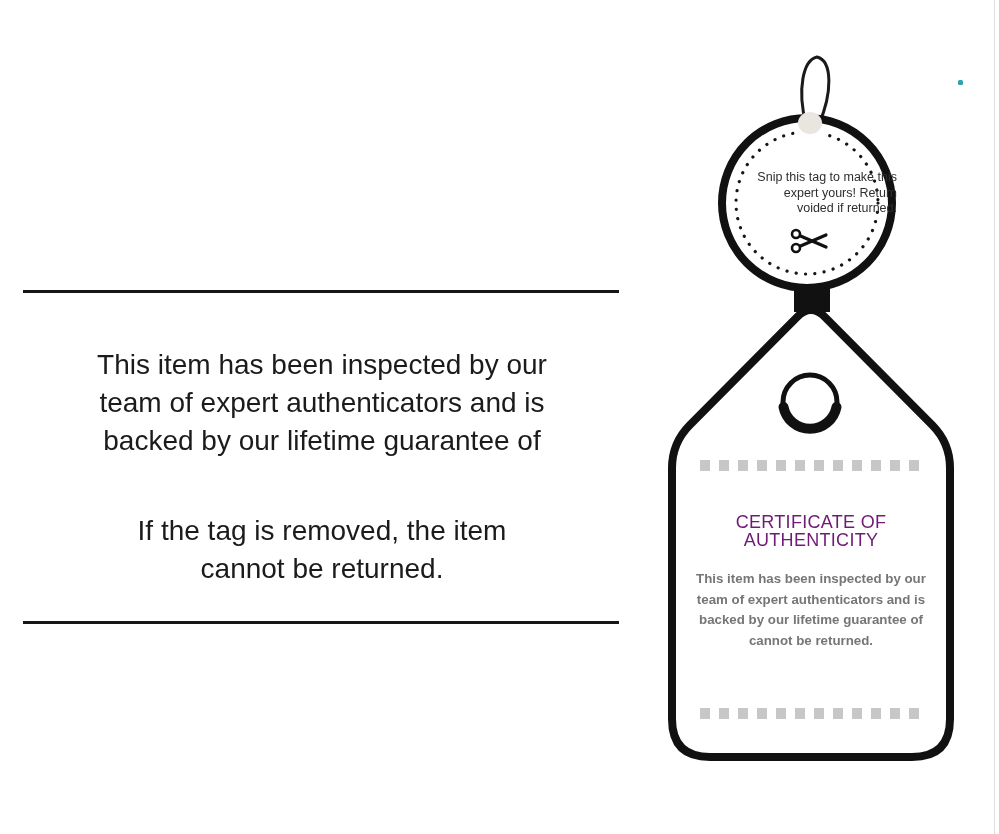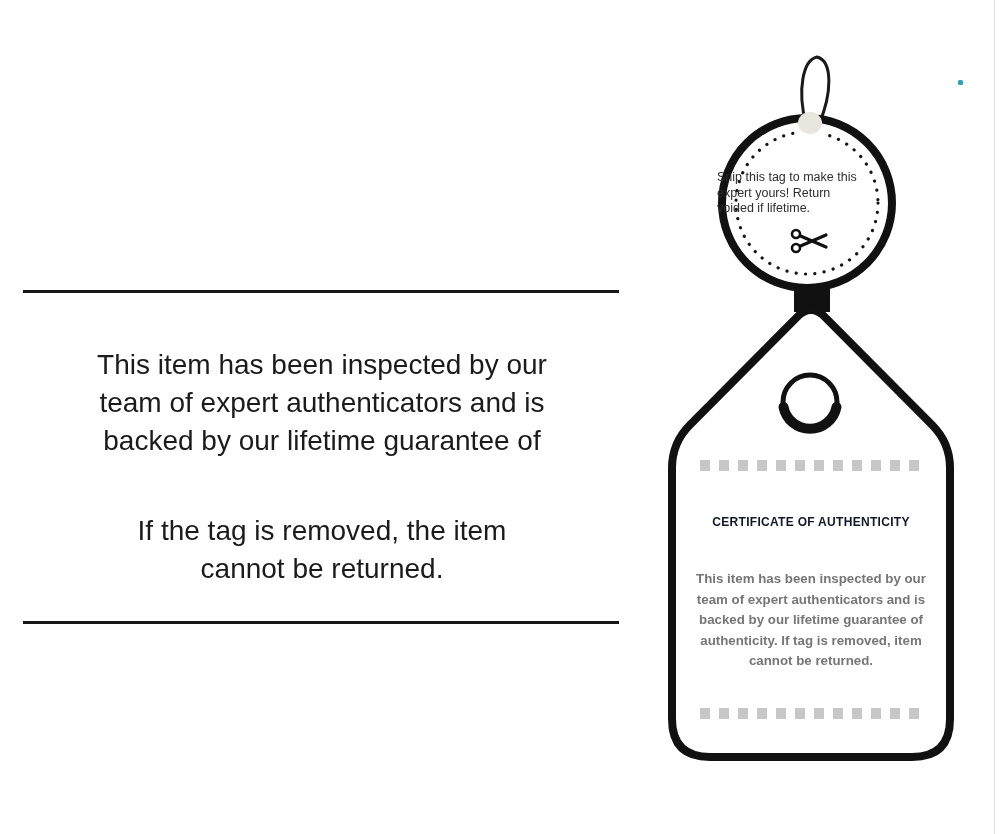--- a/index.html
+++ b/index.html
@@ -31,34 +31,34 @@
   }
   .msg.one{top:346px;}
   .msg.two{top:512px;}
   .line{display:block;}
   .tag-wrap{
     position:absolute;left:660px;top:50px;width:310px;height:720px;
   }
   .tag-wrap svg{position:absolute;left:0;top:0;}
   .snip-text{
     position:absolute;left:57px;top:120px;width:180px;
-    text-align:left;font-size:12.5px;line-height:15.5px;color:#2e2e2e;
+    text-align:right;font-size:12.5px;line-height:15.5px;color:#2e2e2e;
   }
   .dash-row{
     position:absolute;left:40px;width:220px;height:11px;
     background:repeating-linear-gradient(to right,
       var(--dash,#c7c7c7) 0px, var(--dash,#c7c7c7) 10px,
       transparent 10px, transparent 19px);
   }
   .dash-row.one{top:410px;}
   .dash-row.two{top:658px;}
   .cert-heading{
     position:absolute;left:16px;top:463px;width:270px;
-    text-align:center;font-size:12px;line-height:18px;font-weight:700;
-    letter-spacing:0.3px;color:#0f172a;
+    text-align:center;font-size:18px;line-height:18px;font-weight:400;
+    letter-spacing:0.3px;color:#701a75;
   }
   .cert-body{
     position:absolute;left:26px;top:519px;width:250px;
     text-align:center;font-size:13.3px;line-height:20.6px;font-weight:700;
     color:var(--body-gray,#767676);
   }
 </style>
 </head>
 <body>
 
@@ -109,32 +109,31 @@
         <circle cx="136" cy="184" r="4" fill="none" stroke="#111111" stroke-width="2.6"></circle>
         <circle cx="136" cy="198" r="4" fill="none" stroke="#111111" stroke-width="2.6"></circle>
         <path d="M140.5,186 L166,197" stroke="#111111" stroke-width="3.2" stroke-linecap="round"></path>
         <path d="M140.5,196 L166,185" stroke="#111111" stroke-width="3.2" stroke-linecap="round"></path>
       </g>
     </svg>
 
     <div class="snip-text">
       <span class="line">Snip this tag to make this</span>
       <span class="line">expert yours! Return</span>
-      <span class="line">voided if lifetime.</span>
+      <span class="line">voided if returned.</span>
     </div>
 
     <div class="dash-row one"></div>
 
     <div class="cert-heading">CERTIFICATE OF AUTHENTICITY</div>
 
     <div class="cert-body">
       <span class="line">This item has been inspected by our</span>
       <span class="line">team of expert authenticators and is</span>
       <span class="line">backed by our lifetime guarantee of</span>
-      <span class="line">authenticity. If tag is removed, item</span>
       <span class="line">cannot be returned.</span>
     </div>
 
     <div class="dash-row two"></div>
 
   </div>
 
 </div>
 
 </body></html>

